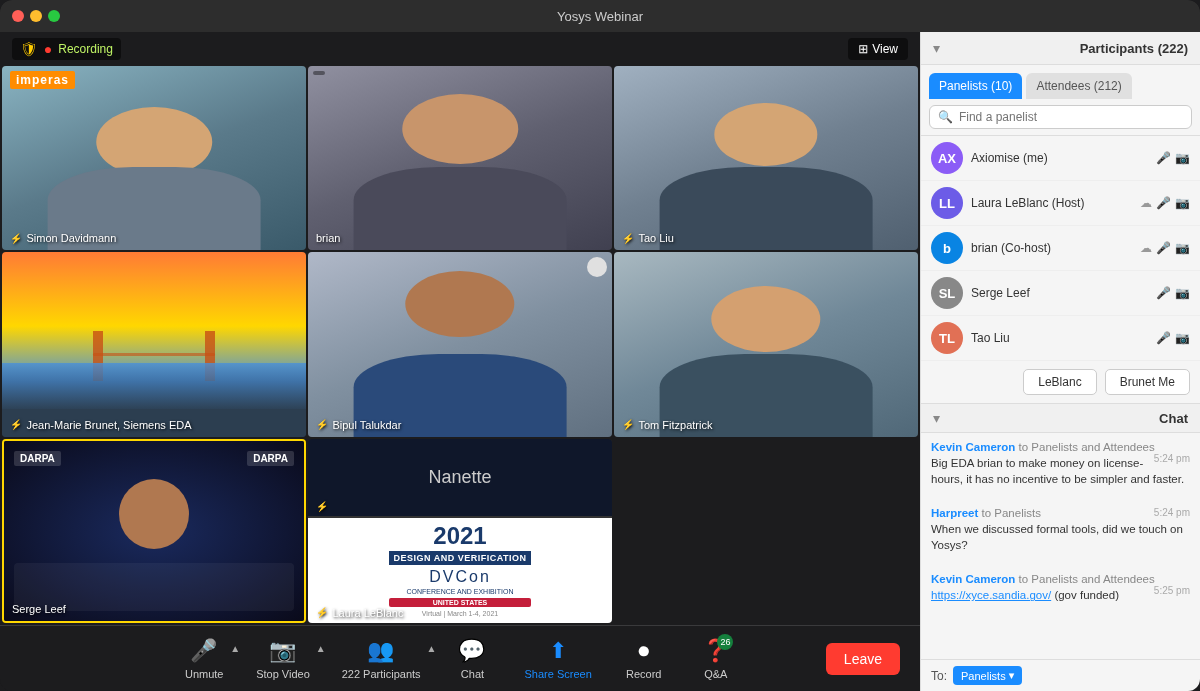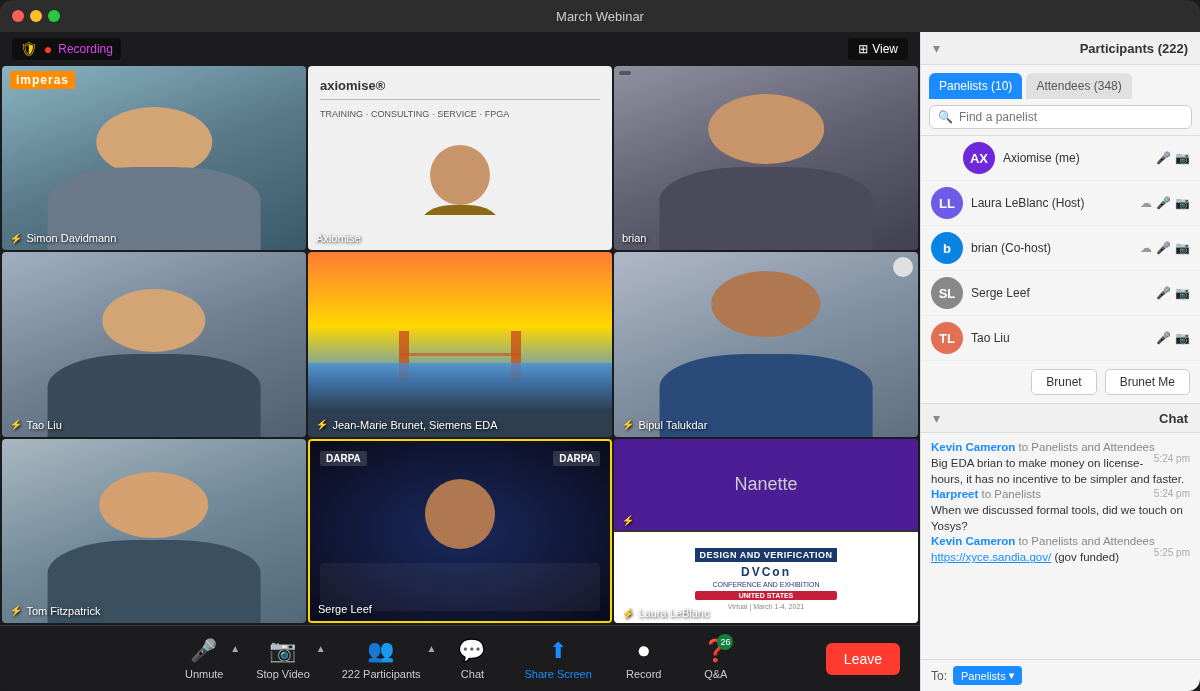--- a/index.html
+++ b/index.html
@@ -71,21 +71,21 @@
     }
     .recording-badge {
       display: flex;
       align-items: center;
       gap: 6px;
       background: rgba(0,0,0,0.5);
       padding: 3px 8px;
       border-radius: 4px;
     }
     .rec-dot { color: #ff3b30; font-size: 14px; }
-    .rec-text { color: #d946ef; font-size: 12px; }
+    .rec-text { color: #bef264; font-size: 12px; }
     .shield-icon { color: #ffcc00; font-size: 14px; }
     .view-btn {
       background: rgba(0,0,0,0.5);
       color: #fff;
       border: none;
       padding: 4px 10px;
       border-radius: 4px;
       font-size: 12px;
       cursor: pointer;
       display: flex;
@@ -338,21 +338,21 @@
       display: flex;
       align-items: center;
       justify-content: space-between;
     }
     .chat-messages {
       flex: 1;
       overflow-y: auto;
       padding: 8px 10px;
       display: flex;
       flex-direction: column;
-      gap: 1px;
+      gap: 20px;
     }
     .chat-msg { font-size: 11.5px; }
     .chat-sender { color: #1a8cff; font-weight: 600; }
     .chat-to { color: #888; }
     .chat-time { color: #aaa; float: right; margin-left: 6px; font-size: 10px; }
     .chat-text { color: #333; margin-top: 2px; line-height: 1.4; }
     .chat-link { color: #1a8cff; text-decoration: underline; cursor: pointer; }
 
     
     .chat-to-row {
@@ -416,21 +416,21 @@
   </style>
 </head>
 <body>
 
 <div class="title-bar">
   <div class="traffic-lights">
     <div class="tl tl-red"></div>
     <div class="tl tl-yellow"></div>
     <div class="tl tl-green"></div>
   </div>
-  <span class="title-text">March Webinar</span>
+  <span class="title-text">Yosys Webinar</span>
 </div>
 
 <div class="main-layout">
 
   <div class="video-area">
 
     <div class="video-topbar">
       <div class="recording-badge">
         <span class="shield-icon">🛡</span>
         <span class="rec-dot">●</span>
@@ -449,35 +449,20 @@
           <div class="head" style="background:#d4a574;top:22%"></div>
           <div class="body" style="background:#6a7a8a"></div>
           <div style="position:absolute;top:5px;left:8px;background:#ff8c00;color:#fff;font-size:12px;font-weight:700;padding:2px 6px;border-radius:2px;letter-spacing:1px;">imperas</div>
         </div>
         <div class="participant-label">
           <span class="muted-icon">⚡</span>
           <span>Simon Davidmann</span>
         </div>
       </div>
 
-      <div class="video-cell">
-        <div style="background:#f0f0f0;width:100%;height:100%;display:flex;flex-direction:column;align-items:flex-start;justify-content:flex-start;padding:12px;">
-          <div style="font-size:13px;font-weight:700;color:#333;border-bottom:1px solid #bbb;width:100%;padding-bottom:6px;margin-bottom:8px;">axiomise®</div>
-          <div style="font-size:9px;color:#555;line-height:1.5;">TRAINING · CONSULTING · SERVICE · FPGA</div>
-          <div style="flex:1;display:flex;align-items:center;justify-content:center;width:100%;">
-            <div class="sim-person" style="width:60%;height:60%;position:relative;">
-              <div style="width:60px;height:60px;border-radius:50%;background:#c8956b;margin:0 auto;"></div>
-              <div style="width:80px;height:50px;border-radius:40% 40% 0 0;background:#8B6914;margin:0 auto;"></div>
-            </div>
-          </div>
-        </div>
-        <div class="participant-label">
-          <span>Axiomise</span>
-        </div>
-      </div>
 
       <div class="video-cell">
         <div class="sim-person video-cell-person3">
           <div class="head" style="background:#c8956b;top:15%;"></div>
           <div class="body" style="background:#4a4a5a;"></div>
           <div style="position:absolute;top:5px;left:5px;background:rgba(0,0,0,0.4);padding:2px 6px;border-radius:3px;font-size:9px;color:#fff;"></div>
         </div>
         <div class="participant-label">
           <span>brian</span>
         </div>
@@ -547,31 +532,32 @@
           </div>
           <div style="height:30%;width:100%;background:rgba(255,255,255,0.05);border-radius:4px;"></div>
         </div>
         <div class="participant-label">
           <span>Serge Leef</span>
         </div>
       </div>
 
       <div class="video-cell" style="display:flex;flex-direction:column;">
 
-        <div style="flex:1;background:#4c1d95;display:flex;align-items:center;justify-content:center;position:relative;">
+        <div style="flex:1;background:#0f172a;display:flex;align-items:center;justify-content:center;position:relative;">
           <span style="color:#ccc;font-size:18px;">Nanette</span>
           <div class="participant-label" style="bottom:4px;">
             <span class="muted-icon">⚡</span>
           </div>
         </div>
 
         <div style="flex:1;background:#fff;display:flex;align-items:center;justify-content:center;position:relative;border-top:2px solid #333;">
           <div style="text-align:center;padding:6px;">
+            <div style="color:#1a3a6b;font-size:24px;font-weight:900;line-height:1;">2021</div>
             <div style="background:#1a3a6b;color:#fff;font-size:9px;font-weight:700;padding:2px 4px;letter-spacing:0.5px;margin:3px 0;">DESIGN AND VERIFICATION</div>
-            <div style="color:#1a3a6b;font-size:12px;font-weight:700;letter-spacing:2px;">DVCon</div>
+            <div style="color:#1a3a6b;font-size:16px;font-weight:400;letter-spacing:2px;">DVCon</div>
             <div style="color:#1a3a6b;font-size:7px;margin-top:2px;">CONFERENCE AND EXHIBITION</div>
             <div style="background:#c41e3a;color:#fff;font-size:7px;font-weight:700;padding:1px 4px;margin:3px 0;border-radius:2px;">UNITED STATES</div>
             <div style="color:#888;font-size:7px;">Virtual | March 1-4, 2021</div>
           </div>
           <div class="participant-label" style="bottom:4px;">
             <span class="muted-icon">⚡</span>
             <span>Laura LeBlanc</span>
           </div>
         </div>
       </div>
@@ -635,34 +621,34 @@
   <div class="right-panel">
 
     <div class="panel-header">
       <span class="panel-collapse">▾</span>
       <span class="panel-title">Participants (222)</span>
     </div>
 
     <div class="participants-section">
       <div class="participants-tabs">
         <button class="tab-btn active">Panelists (10)</button>
-        <button class="tab-btn inactive">Attendees (348)</button>
+        <button class="tab-btn inactive">Attendees (212)</button>
       </div>
 
       <div class="search-bar">
         <div class="search-input-wrap">
           <span class="search-icon-s">🔍</span>
           <input type="text" placeholder="Find a panelist" style="">
         </div>
       </div>
 
       <div class="panelist-list">
 
         <div class="panelist-row">
-          <div class="avatar-circle" style="background:#6d28d9;margin-left:32px;">AX</div>
+          <div class="avatar-circle" style="background:#8b5cf6;">AX</div>
           <span class="panelist-name">Axiomise (me)</span>
           <div class="panelist-icons">
             <span class="muted">🎤</span>
             <span>📷</span>
           </div>
         </div>
 
         <div class="panelist-row">
           <div class="avatar-circle" style="background:#6c5ce7;">LL</div>
           <span class="panelist-name">Laura LeBlanc (Host)</span>
@@ -697,21 +683,21 @@
           <span class="panelist-name">Tao Liu</span>
           <div class="panelist-icons">
             <span>🎤</span>
             <span>📷</span>
           </div>
         </div>
 
       </div>
 
       <div class="invite-unmute-row">
-        <button class="invite-btn">Brunet</button>
+        <button class="invite-btn">LeBlanc</button>
         <button class="unmute-btn">Brunet Me</button>
       </div>
     </div>
 
     <div class="chat-section">
       <div class="chat-header">
         <span class="panel-collapse">▾</span>
         <span class="panel-title">Chat</span>
       </div>
 

